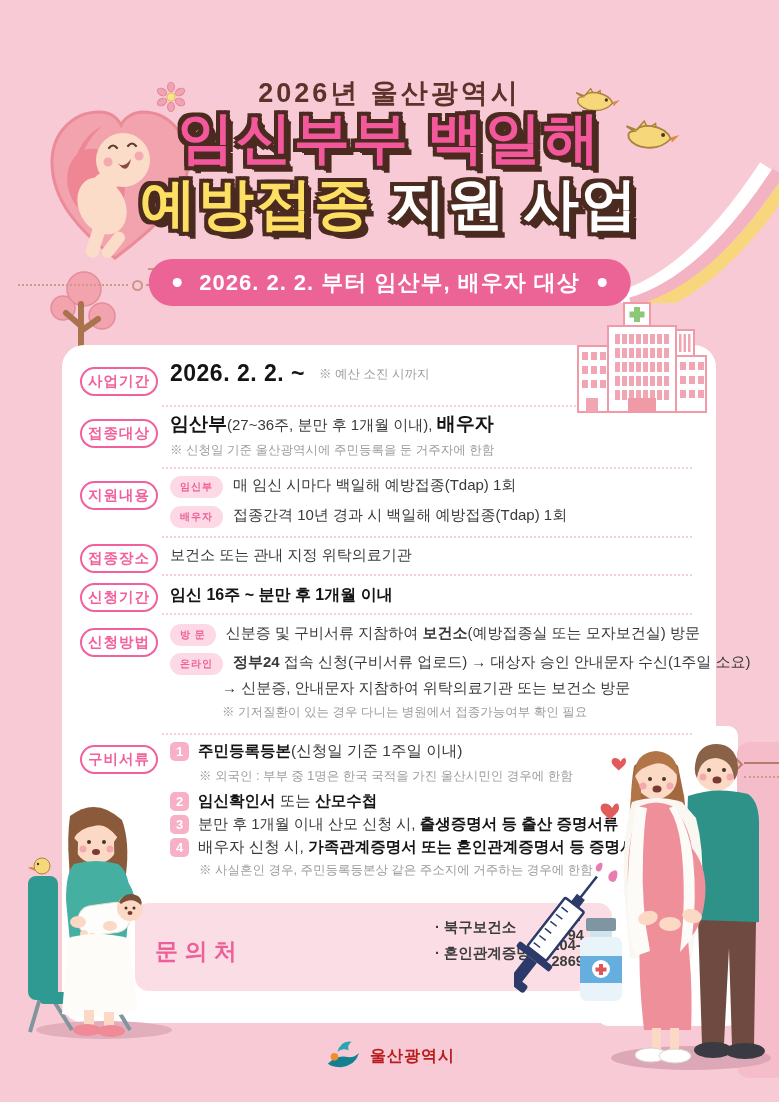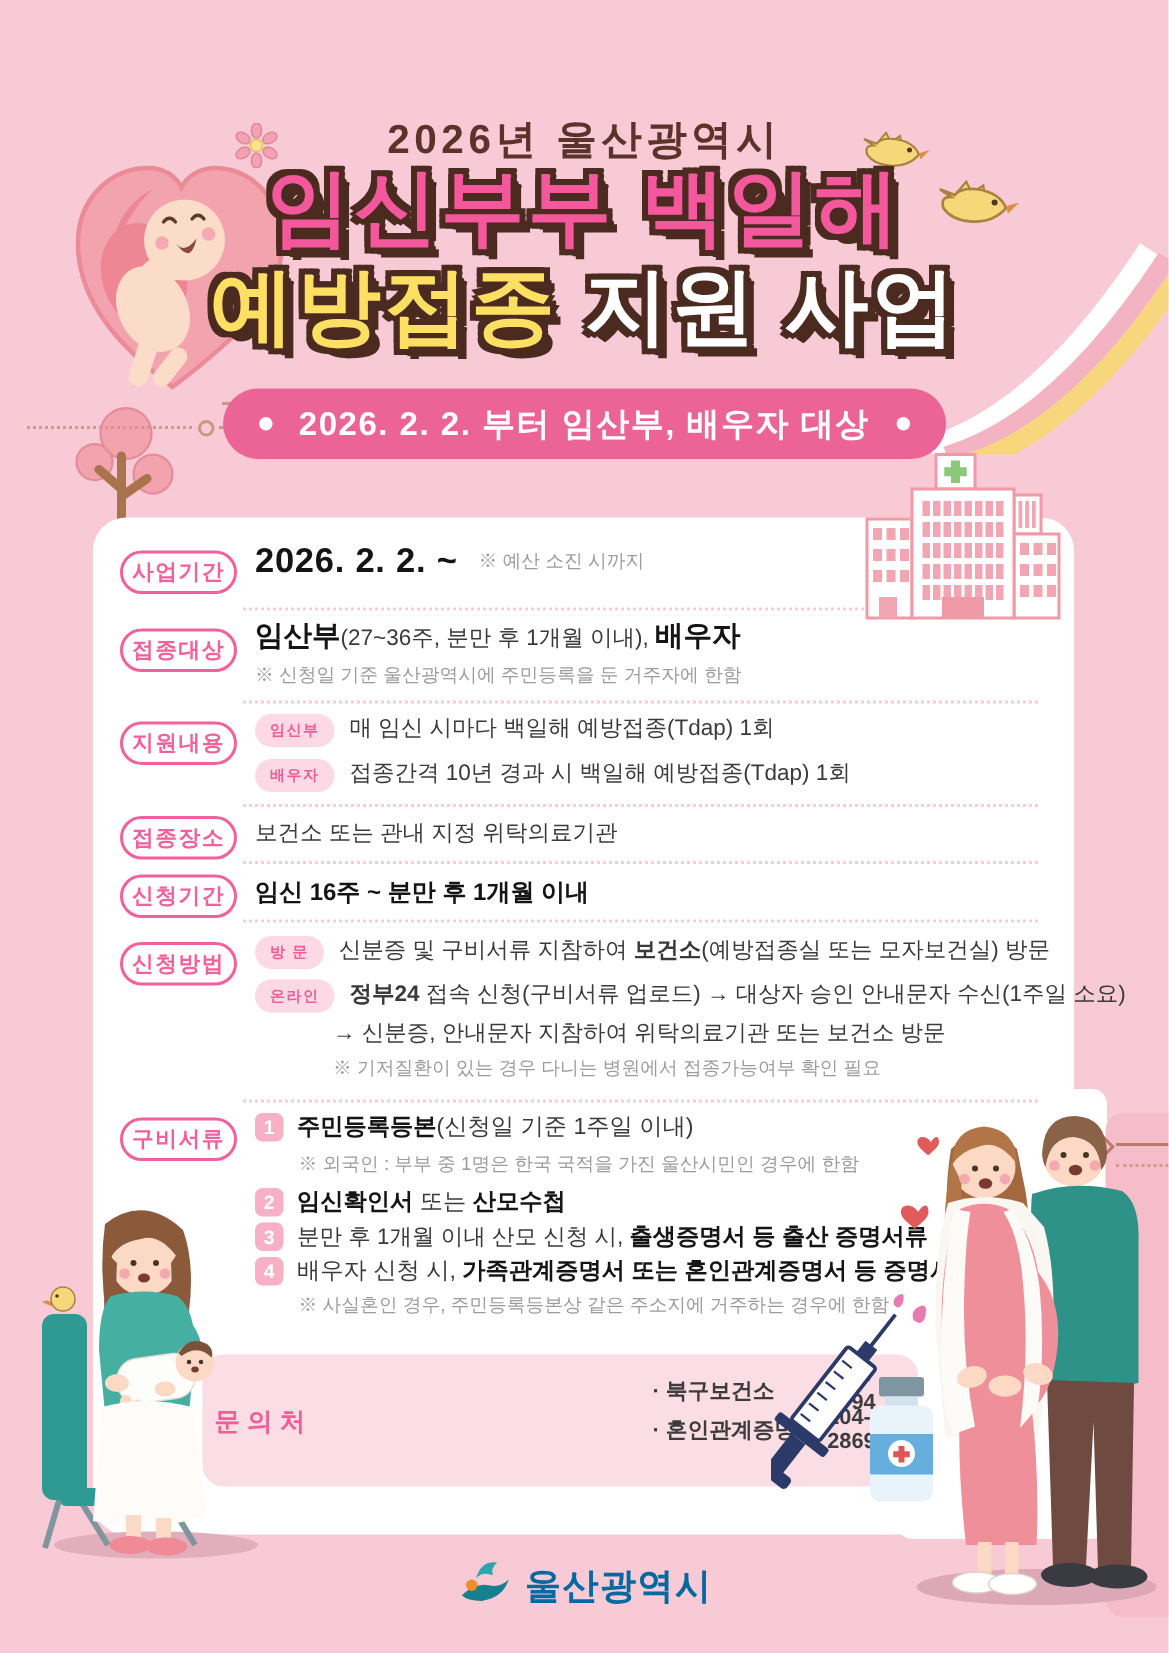--- a/index.html
+++ b/index.html
@@ -40,30 +40,30 @@
   .badge{display:inline-flex;align-items:center;justify-content:center;height:22px;
          padding:0 10px;border-radius:12px;background:#fcd9e4;color:#ee5f98;
          font-weight:800;font-size:10px;margin-right:10px;letter-spacing:1px;white-space:nowrap;}
   .numbadge{display:inline-block;width:19px;height:19px;border-radius:5px;background:#f7b0c6;
          color:#fff;font-weight:800;font-size:13px;text-align:center;line-height:19px;margin-right:9px;}
   .row{white-space:nowrap;}
 
   
   .contactbox{position:absolute;left:73px;top:558px;width:477px;height:88px;
         background:#fbdde6;border-radius:14px;}
-  .contact-label{position:absolute;left:8px;top:33px;color:#ee5f98;font-weight:800;font-size:17px;white-space:nowrap;}
+  .contact-label{position:absolute;left:20px;top:33px;color:#ee5f98;font-weight:800;font-size:23px;white-space:nowrap;}
   .ccol{position:absolute;top:11px;font-size:14.5px;color:#3c3c3c;font-weight:700;}
   .ccol .crow{display:flex;height:26px;align-items:center;}
   .c1{left:88px;} .c1 .cname{width:104px;}
   .c2{left:300px;} .c2 .cname{width:118px;}
 
   
   .footer{position:absolute;left:0;right:0;top:1036px;display:flex;align-items:center;
           justify-content:center;gap:8px;}
-  .logotext{font-size:24px;font-weight:800;color:#0369a1;letter-spacing:1px;text-align:center;}
+  .logotext{font-size:16px;font-weight:800;color:#b91c1c;letter-spacing:1px;text-align:center;}
 
   
   .heartbaby{left:40px;top:88px;}
   .flower{left:156px;top:82px;}
   .bird1{left:574px;top:84px;}
   .bird2{left:624px;top:116px;}
   .rainbow{left:614px;top:158px;}
   .tree{left:48px;top:268px;z-index:0;}
   .hospital{left:572px;top:302px;z-index:2;}
   .mother{left:26px;top:780px;z-index:3;}

